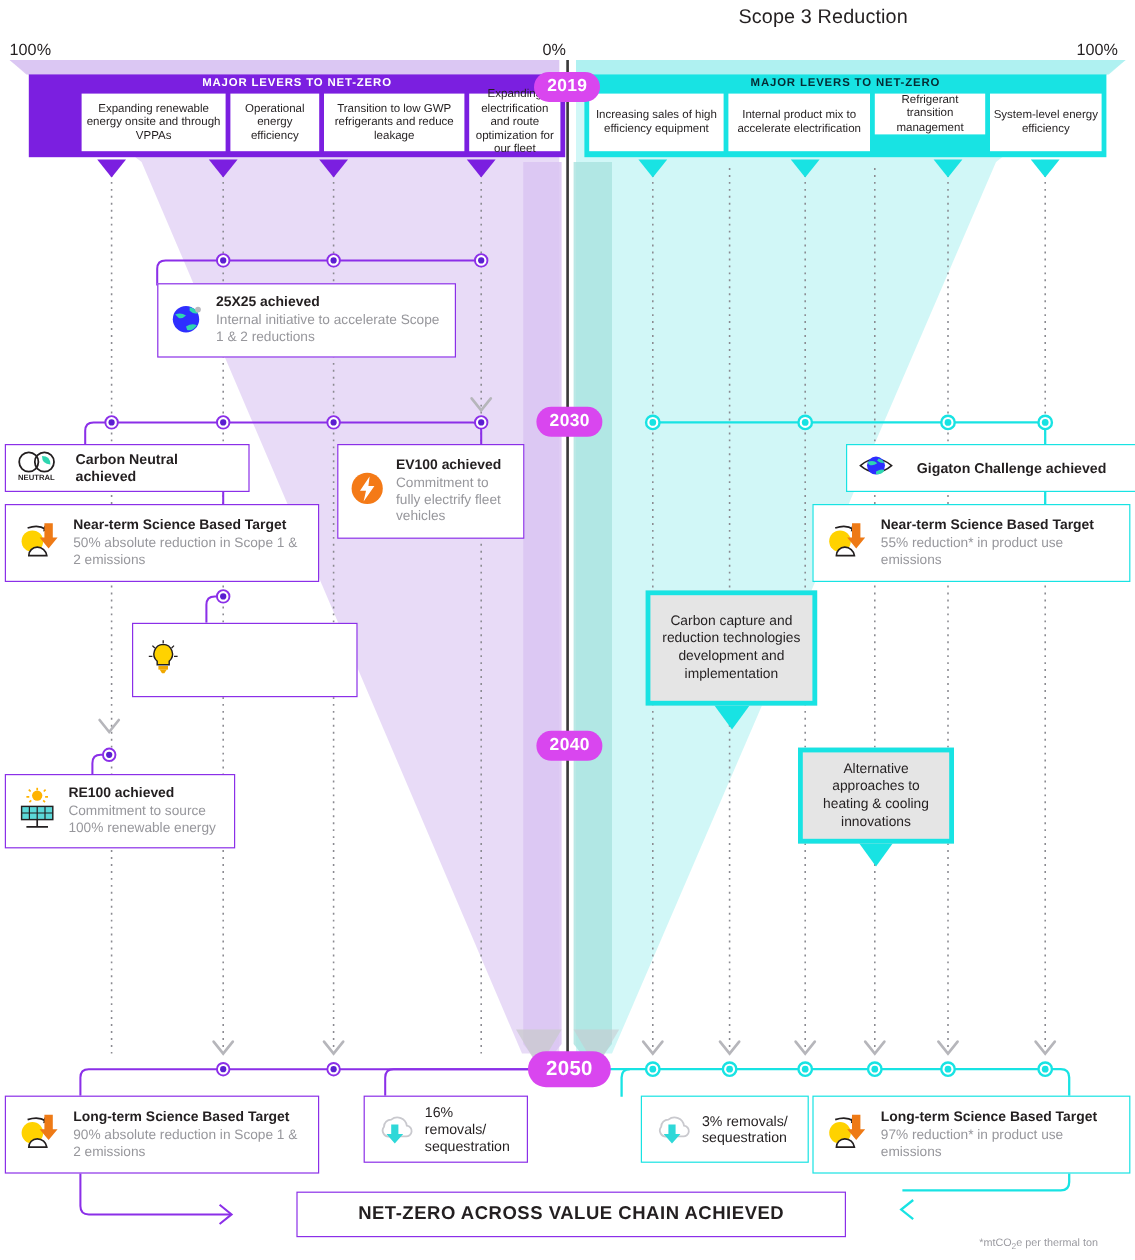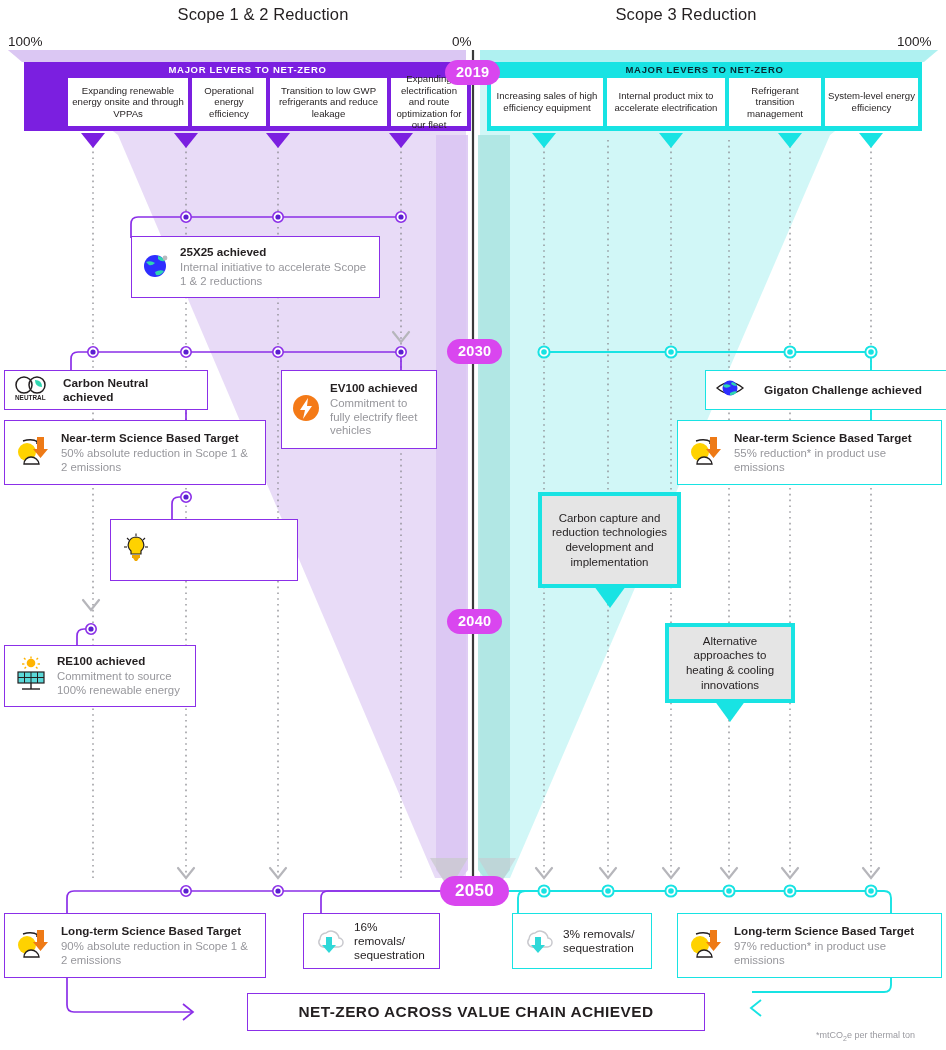--- a/index.html
+++ b/index.html
@@ -247,21 +247,20 @@
       <circle cx="871" cy="891" r="5.6" fill="#fff" stroke="#18E3E3" stroke-width="2"></circle>
       <circle cx="871" cy="891" r="2.8" fill="#18E3E3"></circle>
     </g>
 
     <path class="pl" d="M67,968 L67,1005 Q67,1012 74,1012 L192,1012"></path>
     <polyline class="pl" points="183,1004 193,1012 183,1020"></polyline>
 
     <polyline class="tl" points="761,1000 751,1008 761,1016"></polyline>
   </svg>
 
-  <div class="scope-title" style="left:0; top:5px; width:526px;">Scope 1 &amp; 2 Reduction</div>
   <div class="scope-title" style="left:480px; top:5px; width:412px;">Scope 3 Reduction</div>
 
   <div class="pct" style="left:8px; top:34px;">100%</div>
   <div class="pct" style="left:452px; top:34px;">0%</div>
   <div class="pct" style="left:897px; top:34px;">100%</div>
 
   <div class="lever-bar" style="left:24px; top:62px; width:447px; background:#7B1FE0;">
     <div class="bar-title">MAJOR LEVERS TO NET-ZERO</div>
     <div class="lever-row">
       <div class="lever-cell" style="flex:0 0 120px; height:48px;margin-left:40px;">Expanding renewable energy onsite and through VPPAs</div>
@@ -269,21 +268,21 @@
       <div class="lever-cell" style="flex:0 0 117px; height:48px;">Transition to low GWP refrigerants and reduce leakage</div>
       <div class="lever-cell" style="flex:1 1 auto; height:48px;">Expanding electrification and route optimization for our fleet</div>
     </div>
   </div>
 
   <div class="lever-bar teal" style="left:487px; top:62px; width:435px; background:#18E3E3;">
     <div class="bar-title">MAJOR LEVERS TO NET-ZERO</div>
     <div class="lever-row">
       <div class="lever-cell" style="flex:0 0 112px; height:48px;">Increasing sales of high efficiency equipment</div>
       <div class="lever-cell" style="flex:0 0 118px; height:48px;">Internal product mix to accelerate electrification</div>
-      <div class="lever-cell" style="flex:0 0 92px; height:48px;">Refrigerant transition management</div>
+      <div class="lever-cell" style="flex:0 0 92px; height:34px;">Refrigerant transition management</div>
       <div class="lever-cell" style="flex:1 1 auto; height:48px;">System-level energy efficiency</div>
     </div>
   </div>
 
   <div class="year" style="left:445px; top:60px;">2019</div>
   <div class="year" style="left:447px; top:339px;">2030</div>
   <div class="year" style="left:447px; top:609px;">2040</div>
   <div class="year" style="left:440px; top:876px; height:30px; line-height:30px; border-radius:15px; font-size:17px; padding:0 15px;">
     <span>2050</span>
   </div>
@@ -449,21 +448,21 @@
       <svg width="32" height="32" viewBox="0 0 32 32">
         <path d="M7,16 a6,6 0 0 1 6,-6 a8,8 0 0 1 13,5 a4.5,4.5 0 0 1 -1,9 l-13,0 a5,5 0 0 1 -5,-8 Z" fill="#ffffff" stroke="#c9c9ce" stroke-width="1.5"></path>
         <path d="M13,14 L19,14 L19,22 L23,22 L16,30 L9,22 L13,22 Z" fill="#2FD8D8"></path>
       </svg>
     </span>
     <span class="txt">
       <span class="t" style="display:block; font-weight:normal; font-size:11.8px;">16% removals/ sequestration</span>
     </span>
   </div>
 
-  <div class="card teal" style="left:512px; top:913px; width:140px; height:56px;justify-content:center;">
+  <div class="card teal" style="left:534px; top:913px; width:140px; height:56px;justify-content:center;">
     <span class="ic">
       <svg width="32" height="32" viewBox="0 0 32 32">
         <path d="M7,16 a6,6 0 0 1 6,-6 a8,8 0 0 1 13,5 a4.5,4.5 0 0 1 -1,9 l-13,0 a5,5 0 0 1 -5,-8 Z" fill="#ffffff" stroke="#c9c9ce" stroke-width="1.5"></path>
         <path d="M13,14 L19,14 L19,22 L23,22 L16,30 L9,22 L13,22 Z" fill="#2FD8D8"></path>
       </svg>
     </span>
     <span class="txt">
       <span class="t" style="display:block; font-weight:normal; font-size:11.8px;">3% removals/ sequestration</span>
     </span>
   </div>

